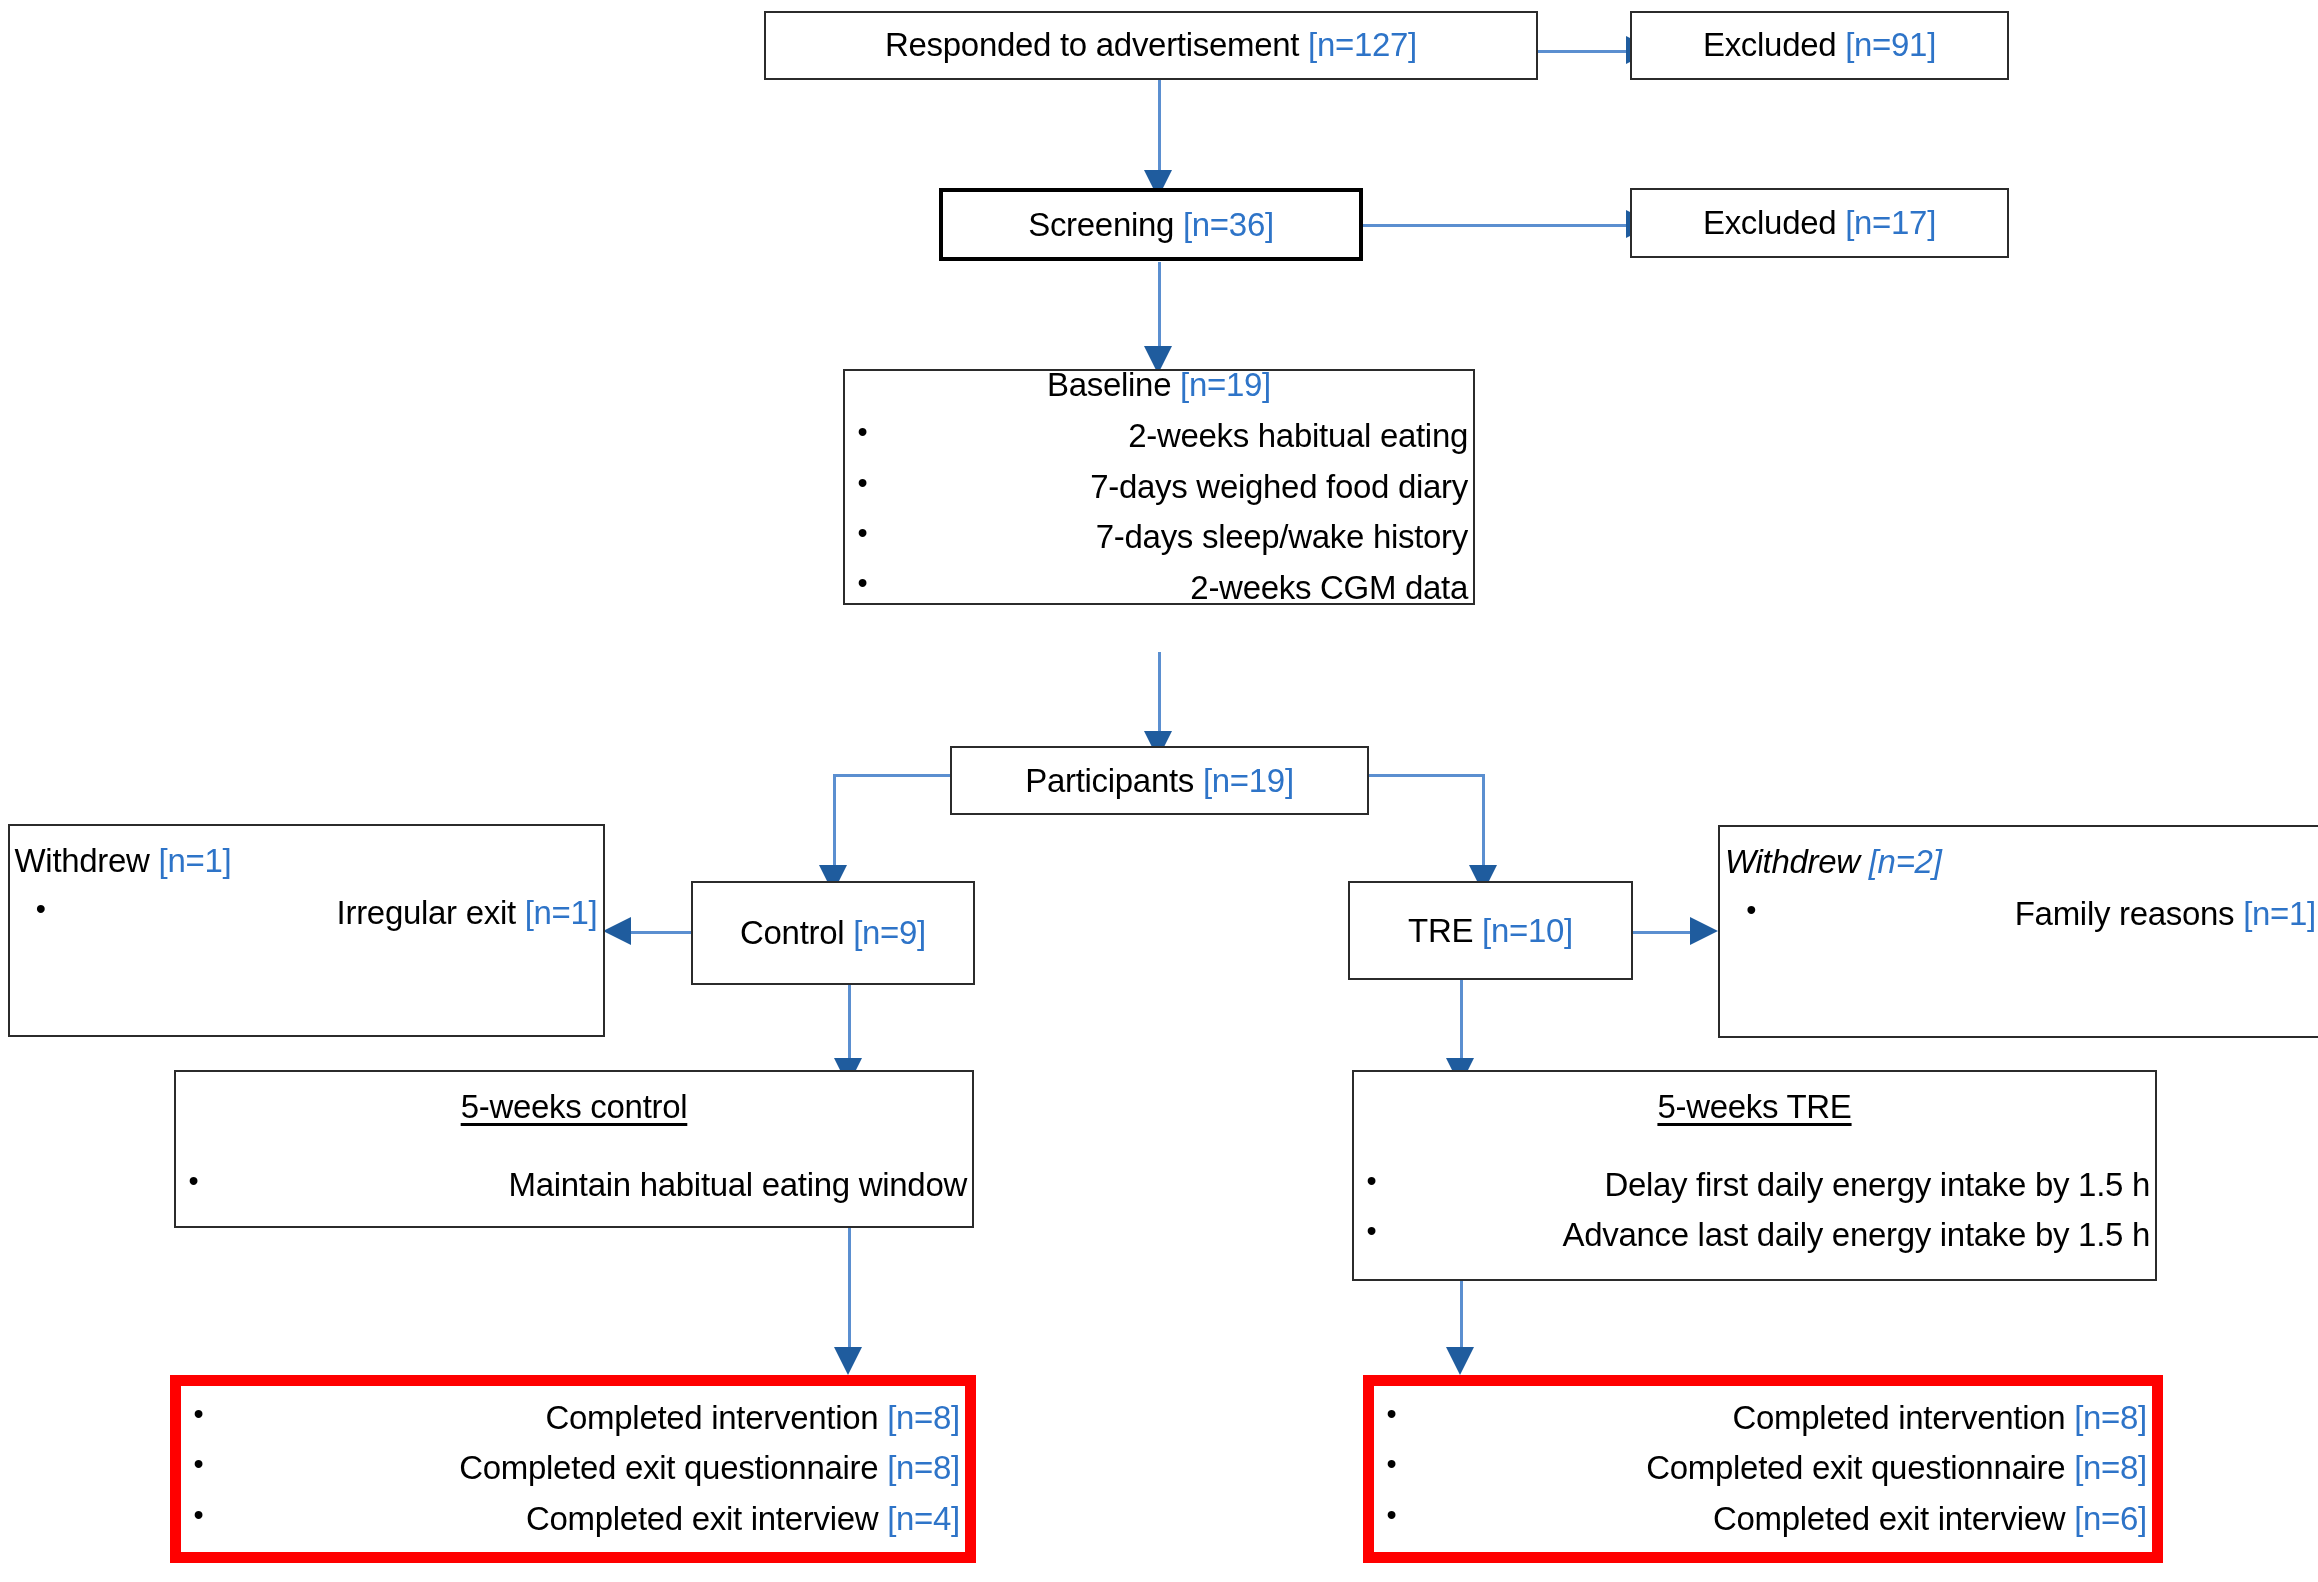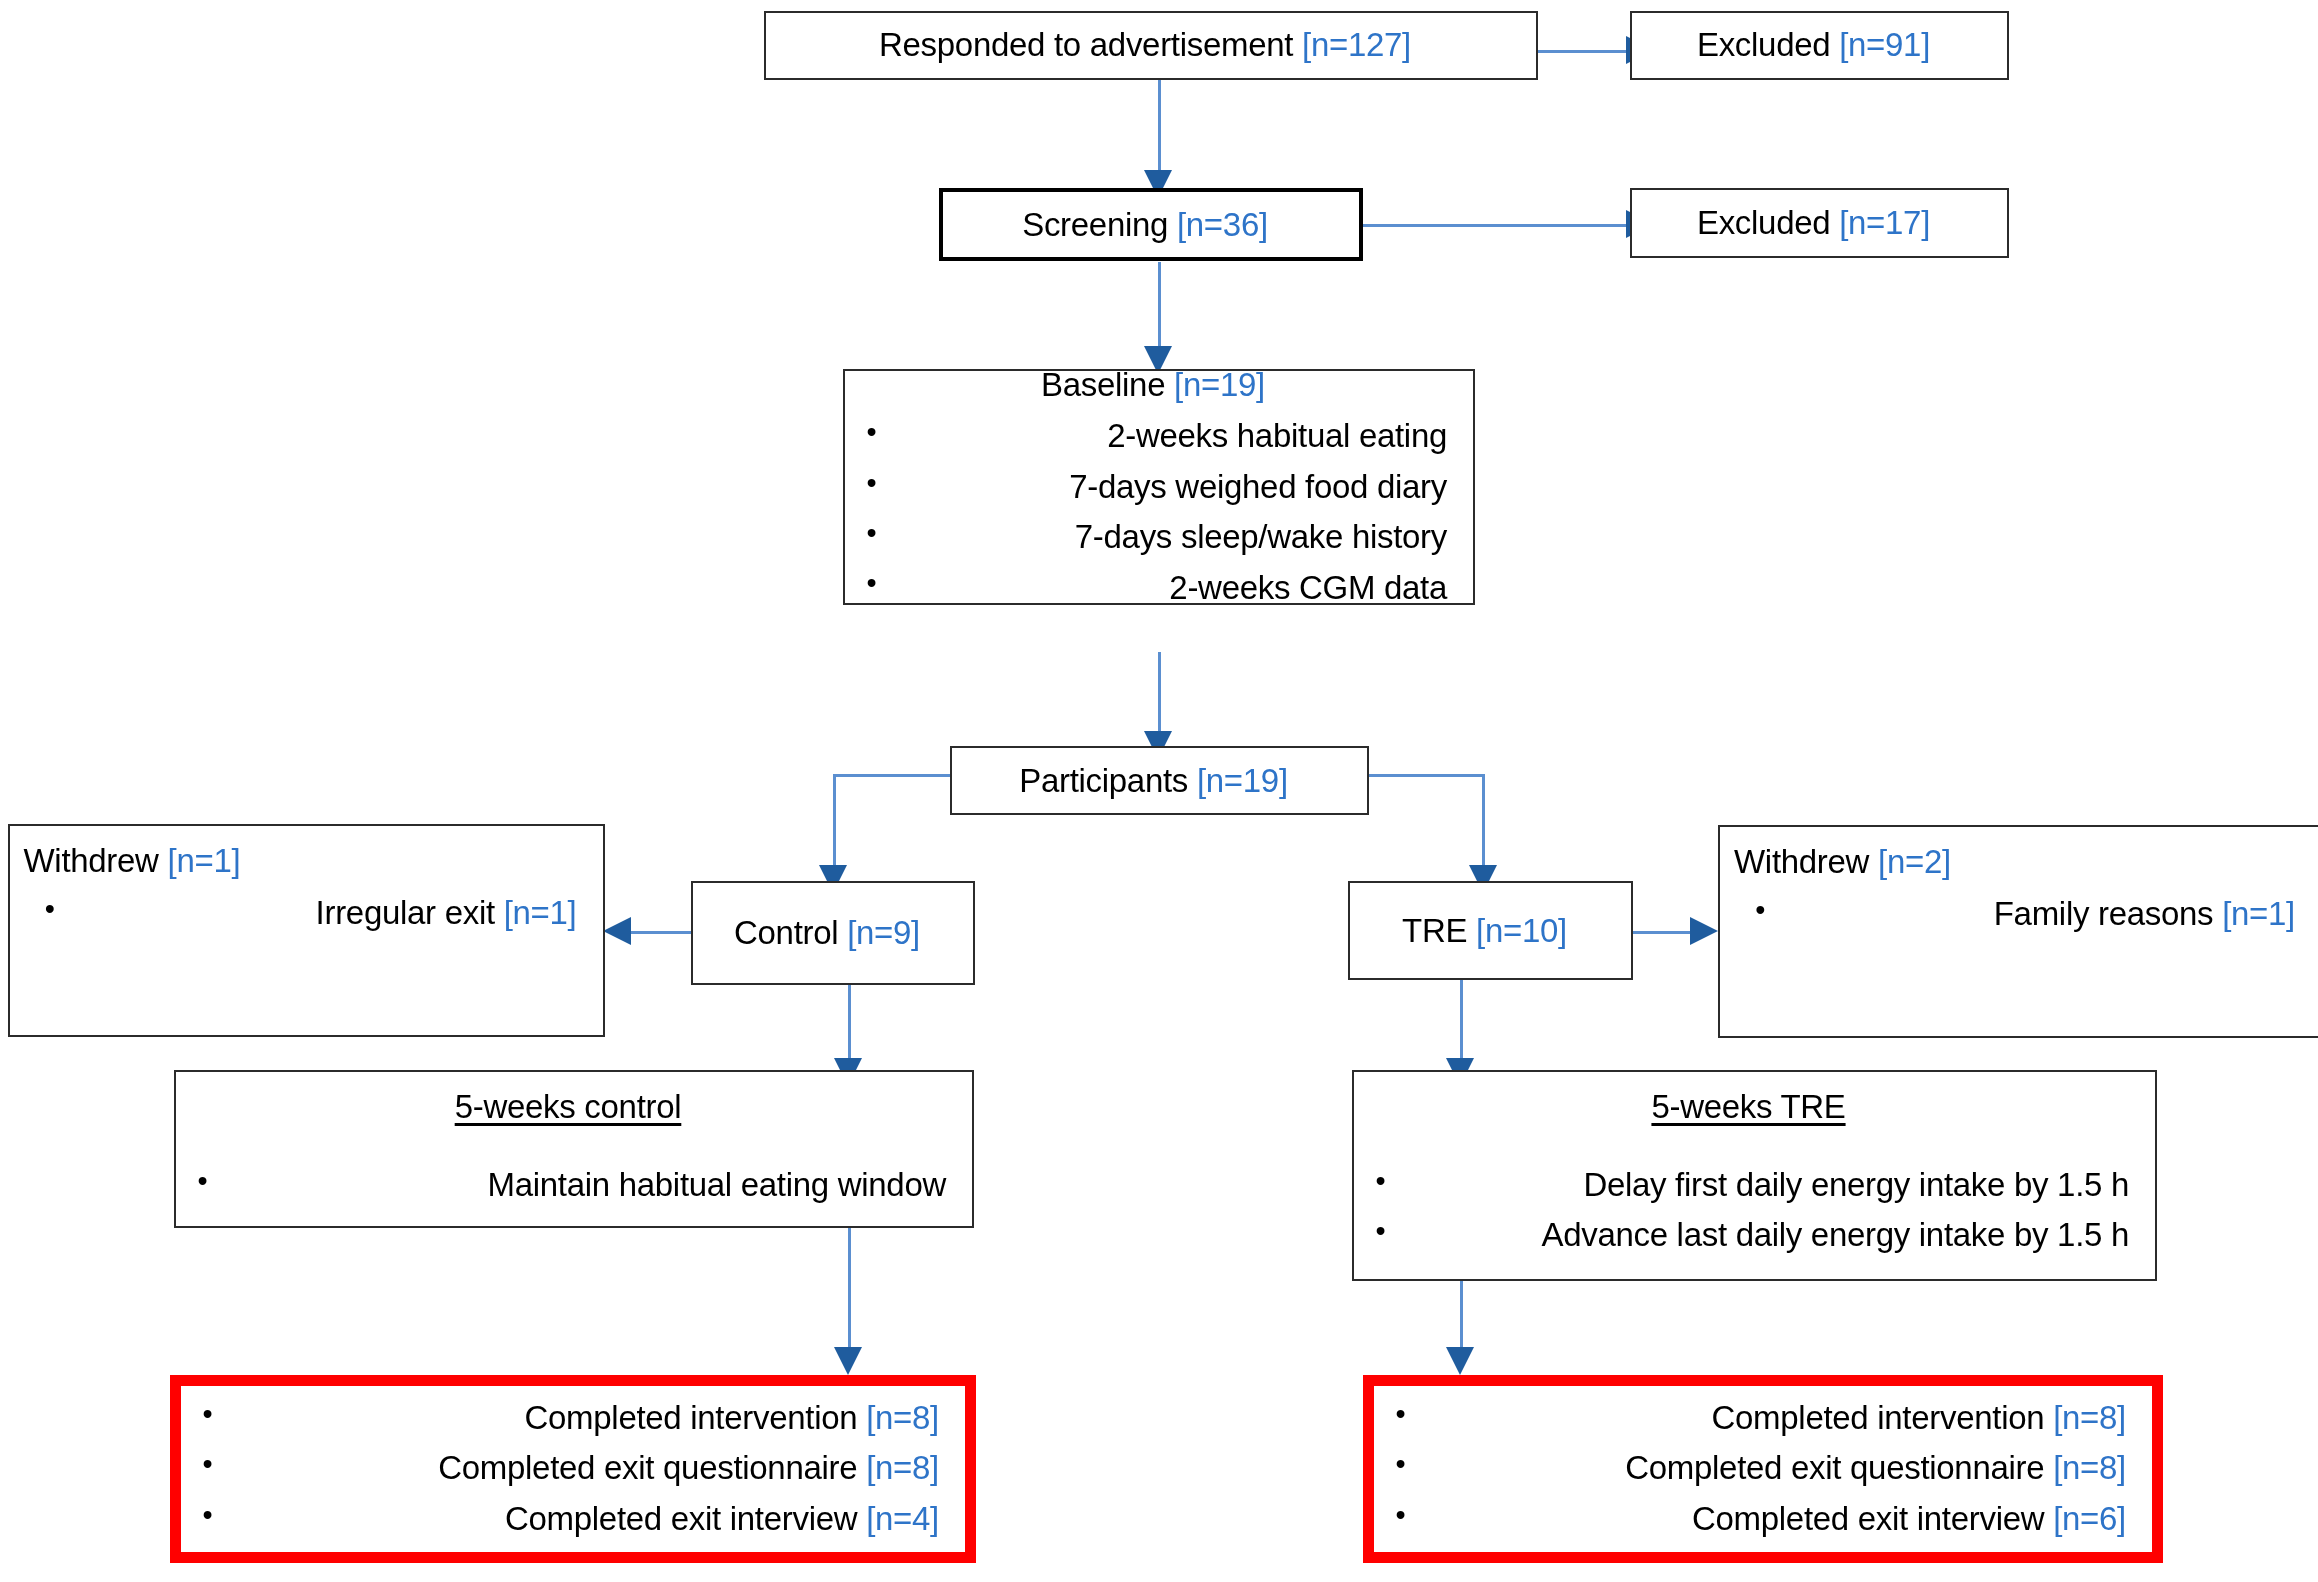--- a/index.html
+++ b/index.html
@@ -29,22 +29,22 @@
   .node.thick {
     border-width: 4.8px;
     border-color: #000000;
   }
   .node.red {
     border-width: 11.2px;
     border-color: #FF0000;
   }
   .node .inner {
     position: absolute;
-    left: 0; right: 12px;
-    padding: 0 14px;
+    left: 0; right: 0;
+    padding: 0 5px;
     box-sizing: border-box;
   }
   .node.vcenter .inner {
     top: 50%;
     transform: translateY(-50%);
   }
   .node.vtop .inner {
     top: 14px;
   }
   .center { text-align: center; }
@@ -252,21 +252,21 @@
     <div class="inner">
       <div class="center plain-line">
         <span>TRE</span>
         <span class="blue">[n=10]</span>
       </div>
     </div>
   </div>
 
   <div class="node vtop" style="left:1718px; top:825px; width:605px; height:213px;">
     <div class="inner">
-      <div class="plain-line" style="margin-bottom:9.6px;">
+      <div class="plain-line" style="margin-bottom:9.6px;font-style:italic;">
         <span>Withdrew</span>
         <span class="blue">[n=2]</span>
       </div>
       <ul class="bul wide">
         <li>
           <span>Family reasons</span>
           <span class="blue">[n=1]</span>
         </li>
       </ul>
     </div>

